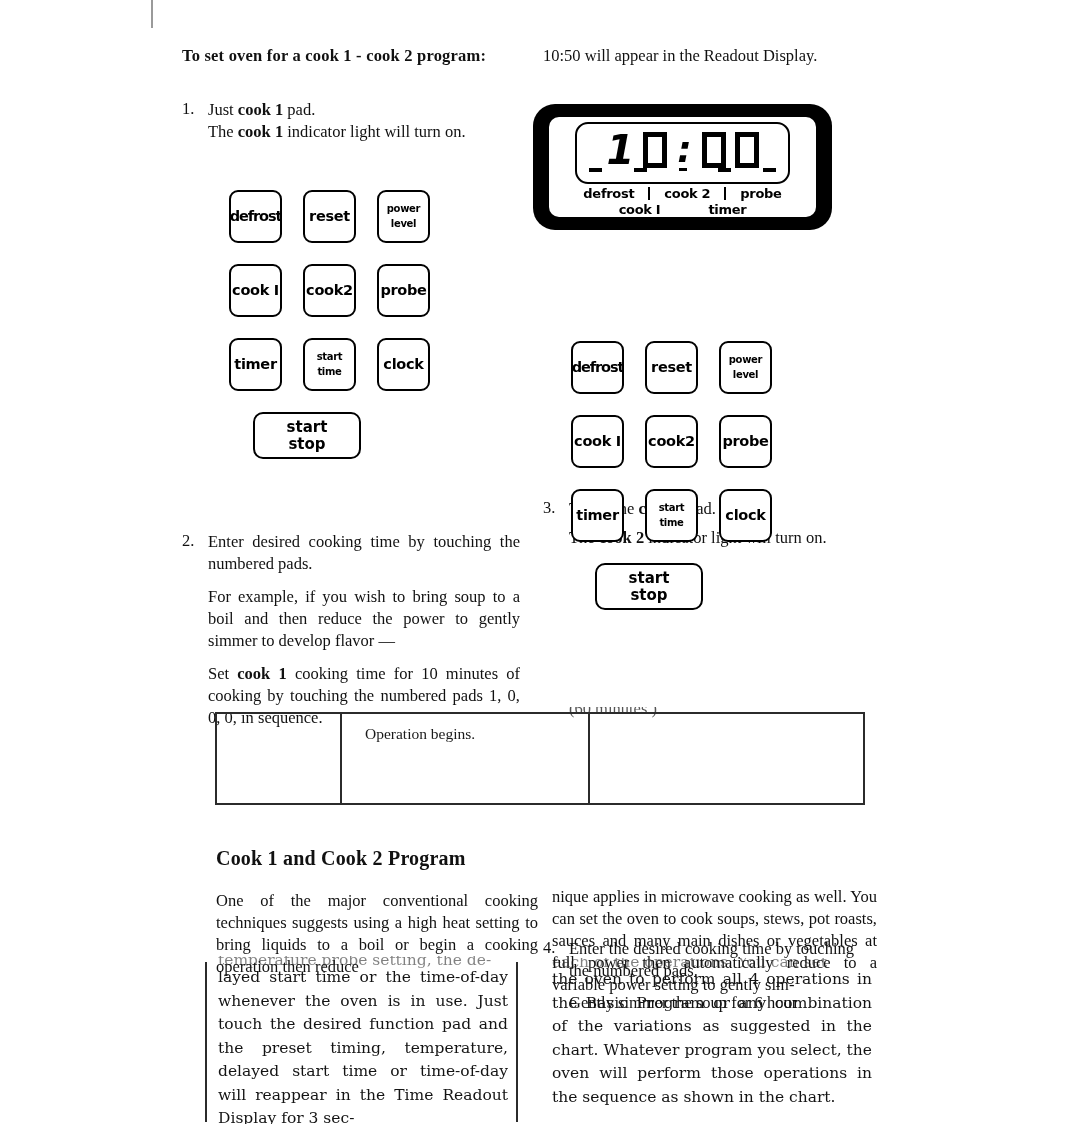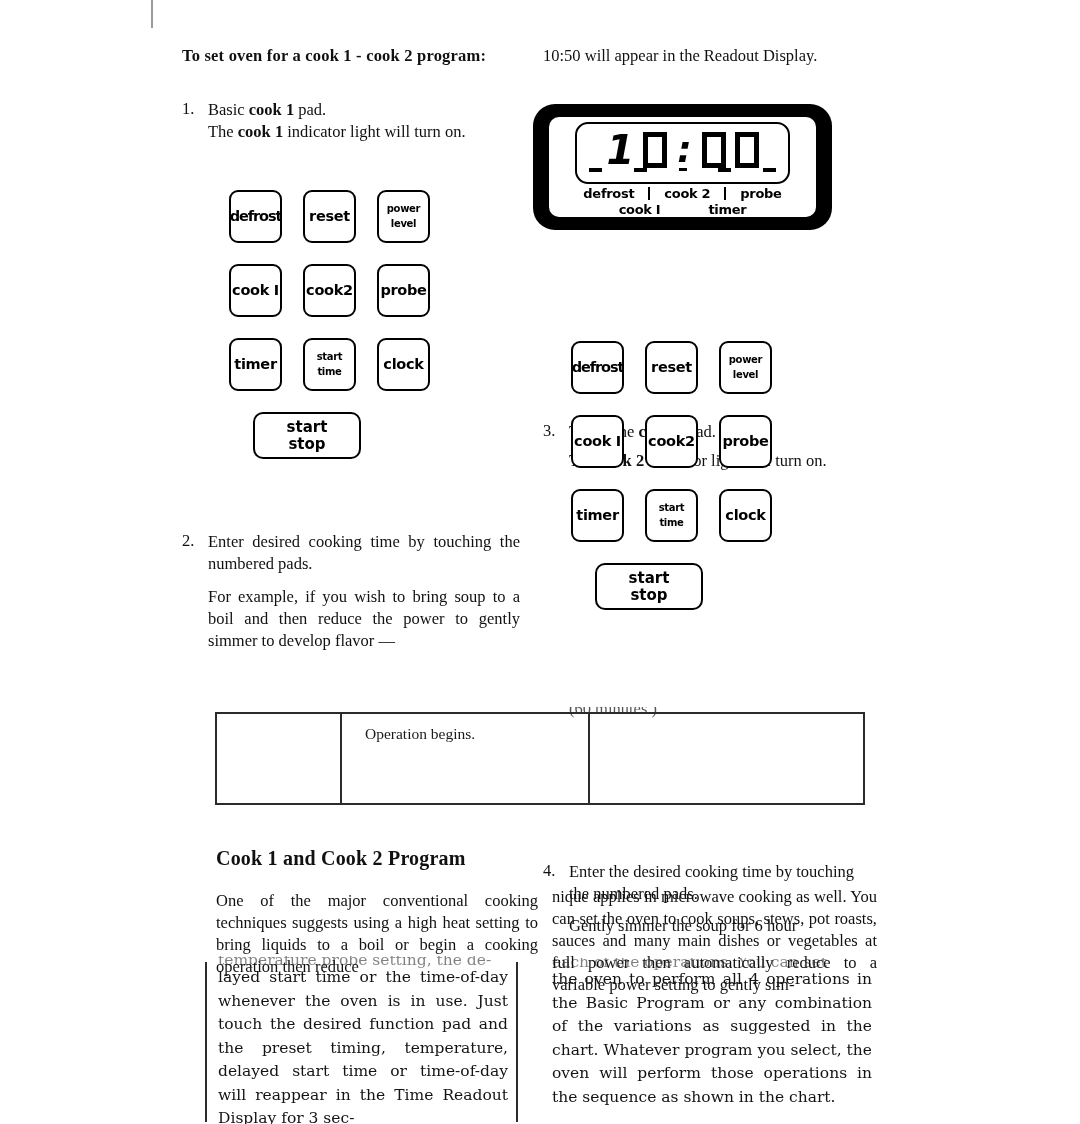--- a/index.html
+++ b/index.html
@@ -234,21 +234,21 @@
 
 <div class="page">
 
   <div class="tickmark" style="left:151px; top:0px; height:28px;"></div>
 
   <div class="col-left heading-bold" style="top:45px;">To set oven for a cook 1 - cook 2 program:</div>
 
   <div class="col-left step" style="top:99px;">
     <span class="num">1.</span>
     <div class="para nojust">
-      <span>Basic </span><span class="b">cook 1</span><span> pad.</span>
+      <span>Just </span><span class="b">cook 1</span><span> pad.</span>
     </div>
     <div class="para" style="">
       <span>The </span><span class="b">cook 1</span><span> indicator light will turn on.</span>
     </div>
   </div>
 
   <div class="keypad" style="left:229px; top:190px;">
     <div class="key-row" style="gap:21px;">
       <div class="key sq tight">
         <span>defrost</span>
@@ -289,20 +289,23 @@
         <span>start</span>
         <span>stop</span>
       </div>
     </div>
   </div>
 
   <div class="col-left step" style="top:487px;">
     <span class="num">2.</span>
     <div class="para">Enter desired cooking time by touching the numbered pads.</div>
     <div class="para" style="margin-top:11px;">For example, if you wish to bring soup to a boil and then reduce the power to gently simmer to develop flavor —</div>
+    <div class="para" style="margin-top:11px;">
+      <span>Set </span><span class="b">cook 1</span><span> cooking time for 10 minutes of cooking by touching the numbered pads 1, 0, 0, 0, in sequence.</span>
+    </div>
   </div>
 
   <div class="col-right para nojust" style="top:45px; width:300px;">10:50 will appear in the Readout Display.</div>
 
   <div class="readout" style="left:533px; top:104px; width:299px; height:126px;">
     <div class="readout-inner">
       <div class="seg-window">
         <div class="seg-digits">
           <span class="seg-digit">1</span>
           <span class="seg-digit box"></span>

